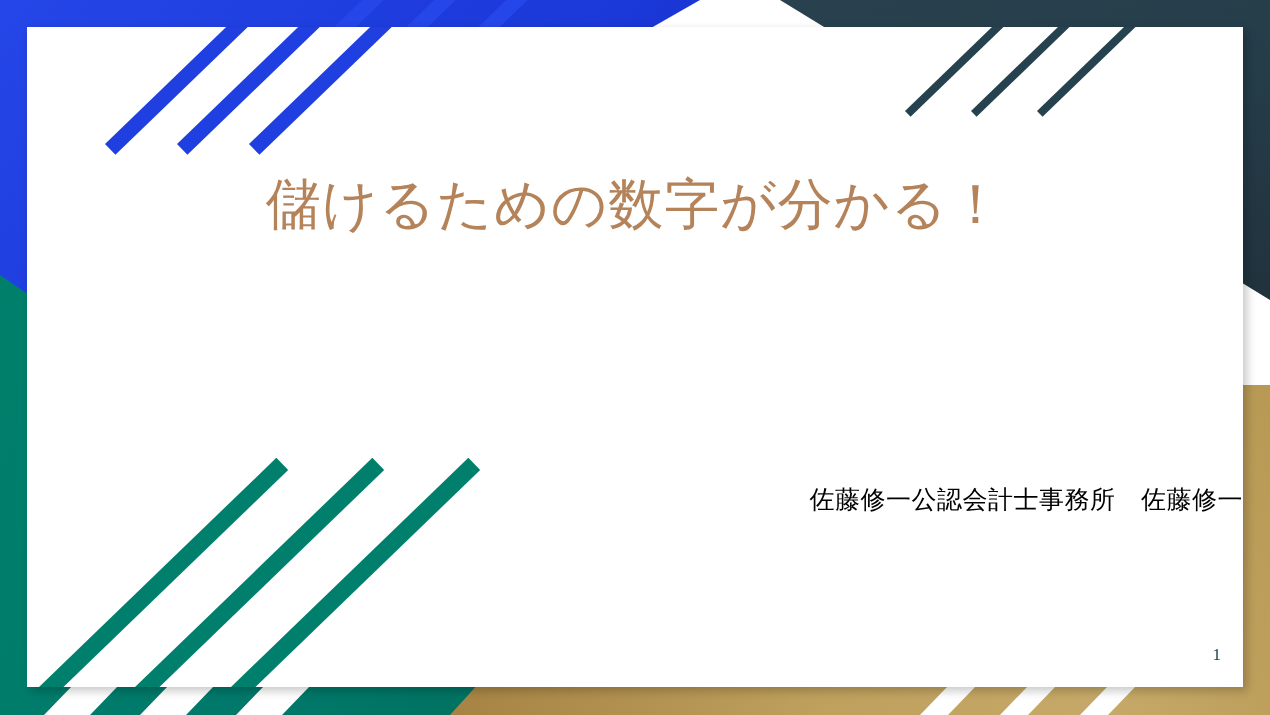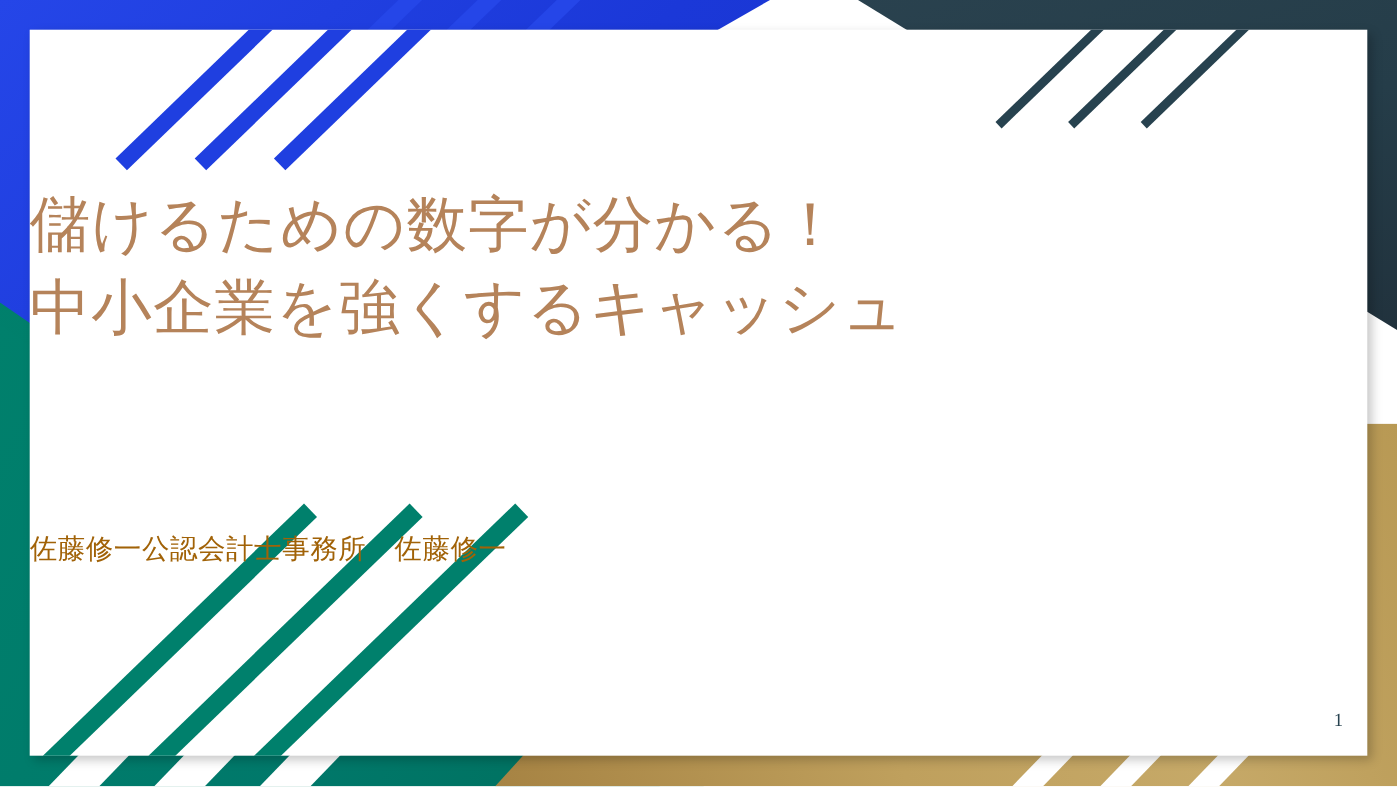--- a/index.html
+++ b/index.html
@@ -172,36 +172,37 @@
   .grn1 { left: 44px; }
   .grn2 { left: 140px; }
   .grn3 { left: 236px; }
 
   
   .title-block {
     position: absolute;
     left: 0;
     top: 140px;
     width: 1216px;
+    text-align: center;
   }
   .title-line {
     color: #b5835a;
     font-size: 55px;
     line-height: 75px;
     font-weight: 400;
     letter-spacing: 1px;
     white-space: nowrap;
   }
   .subtitle {
     position: absolute;
     left: 0;
     top: 455px;
     width: 1216px;
-    text-align: left;
-    color: #a16207;
+    text-align: right;
+    color: #000000;
     font-size: 25px;
     line-height: 34px;
     font-weight: 400;
     letter-spacing: 0.5px;
   }
   .page-number {
     position: absolute;
     right: 22px;
     bottom: 22px;
     color: #27424f;
@@ -255,20 +256,19 @@
     </div>
 
     <div class="stripes sg-bl">
       <div class="stripe s1"></div>
       <div class="stripe s2"></div>
       <div class="stripe s3"></div>
     </div>
 
     <div class="title-block">
       <div class="title-line">儲けるための数字が分かる！</div>
-      <div class="title-line">中小企業を強くするキャッシュ</div>
     </div>
 
     <div class="subtitle">佐藤修一公認会計士事務所　佐藤修一</div>
 
     <div class="page-number">1</div>
   </div>
 </div>
 
 </body></html>

